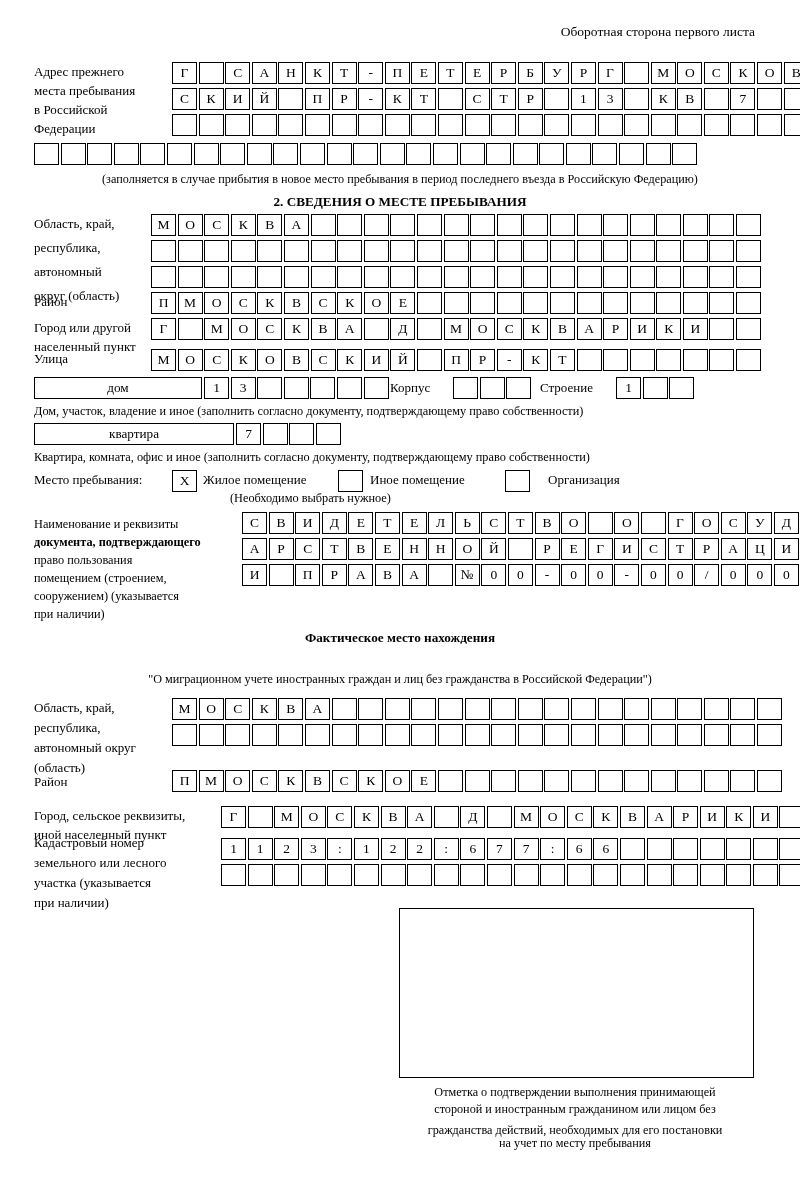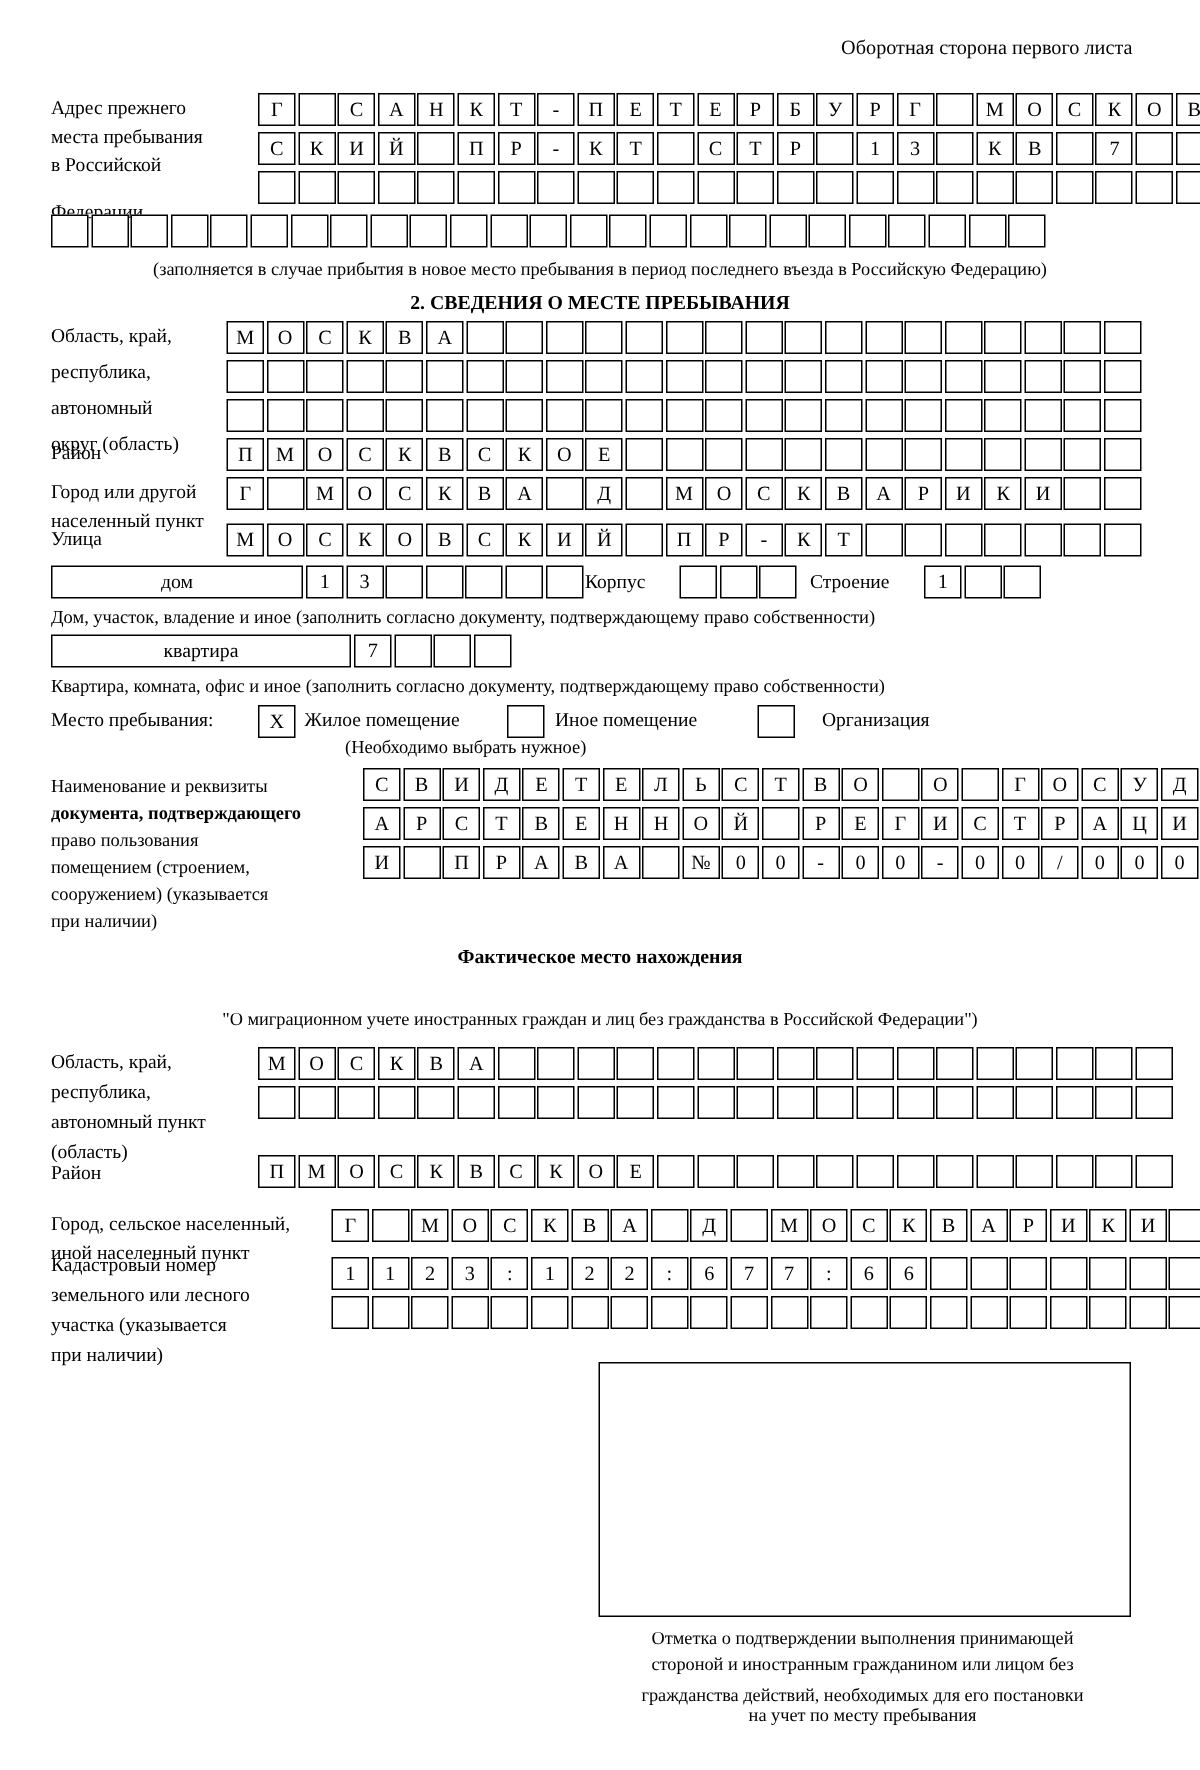--- a/index.html
+++ b/index.html
@@ -91,21 +91,21 @@
 </head>
 <body>
 
 <div class="page">
 
   <div class="abs hdr-right" style="left:300px; top:24px; width:455px;">Оборотная сторона первого листа</div>
 
   <div class="abs lbl" style="left:34px; top:62px; width:140px;">Адрес прежнего</div>
   <div class="abs lbl" style="left:34px; top:81px; width:140px;">места пребывания</div>
   <div class="abs lbl" style="left:34px; top:100px; width:140px;">в Российской</div>
-  <div class="abs lbl" style="left:34px; top:119px; width:140px;margin-top:12px;">Федерации</div>
+  <div class="abs lbl" style="left:34px; top:119px; width:140px;">Федерации</div>
 
   <div class="abs boxrow" id="prev-row-0" style="left:172px; top:62px;">
       <div class="cell">Г</div>
       <div class="cell"></div>
       <div class="cell">С</div>
       <div class="cell">А</div>
       <div class="cell">Н</div>
       <div class="cell">К</div>
       <div class="cell">Т</div>
       <div class="cell">-</div>
@@ -492,21 +492,21 @@
       <div class="cell">0</div>
       <div class="cell">0</div>
       <div class="cell">0</div>
     </div>
 
   <div class="abs sec-title" style="left:40px; top:630px; width:720px;">Фактическое место нахождения</div>
   <div class="abs italic-note" style="left:40px; top:672px; width:720px;">"О миграционном учете иностранных граждан и лиц без гражданства в Российской Федерации")</div>
 
   <div class="abs lbl" style="left:34px; top:698px; width:170px;">Область, край,</div>
   <div class="abs lbl" style="left:34px; top:718px; width:170px;">республика,</div>
-  <div class="abs lbl" style="left:34px; top:738px; width:170px;">автономный пункт</div>
+  <div class="abs lbl" style="left:34px; top:738px; width:170px;">автономный округ</div>
   <div class="abs lbl" style="left:34px; top:758px; width:170px;">(область)</div>
 
   <div class="abs boxrow" id="al-region-0" style="left:172px; top:698px;">
       <div class="cell">М</div>
       <div class="cell">О</div>
       <div class="cell">С</div>
       <div class="cell">К</div>
       <div class="cell">В</div>
       <div class="cell">А</div>
       <div class="cell"></div>
@@ -573,21 +573,21 @@
       <div class="cell"></div>
       <div class="cell"></div>
       <div class="cell"></div>
       <div class="cell"></div>
       <div class="cell"></div>
       <div class="cell"></div>
       <div class="cell"></div>
       <div class="cell"></div>
     </div>
 
-  <div class="abs lbl" style="left:34px; top:806px; width:190px;">Город, сельское населенный,</div>
+  <div class="abs lbl" style="left:34px; top:806px; width:190px;">Город, сельское реквизиты,</div>
   <div class="abs lbl" style="left:34px; top:825px; width:190px;">иной населенный пункт</div>
   <div class="abs boxrow" id="al-city" style="left:221px; top:806px;">
       <div class="cell">Г</div>
       <div class="cell"></div>
       <div class="cell">М</div>
       <div class="cell">О</div>
       <div class="cell">С</div>
       <div class="cell">К</div>
       <div class="cell">В</div>
       <div class="cell">А</div>

